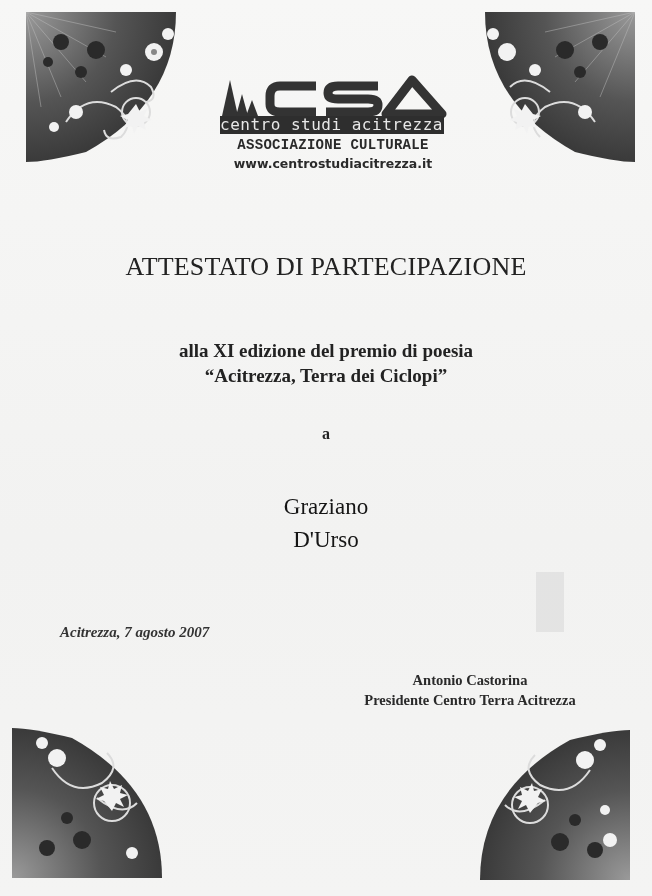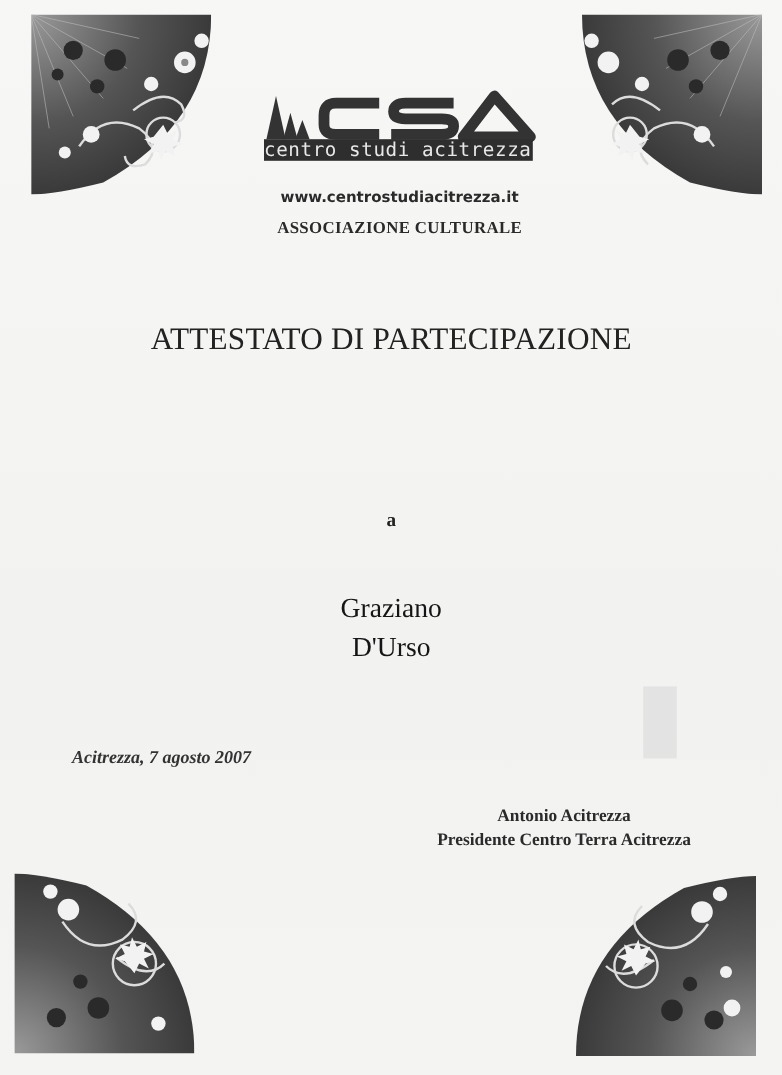--- a/index.html
+++ b/index.html
@@ -20,31 +20,31 @@
     .logo { position: absolute; left: 218px; top: 72px; width: 230px; height: 110px; }
     .logo-mark { position: absolute; left: 0; top: 0; width: 230px; height: 68px; }
     .logo-band {
       position: absolute; left: 2px; top: 44px; width: 224px; height: 18px;
       background: #2e2e2e; color: #e8e8e8;
       font-family: "DejaVu Sans Mono", monospace; font-size: 16px; line-height: 18px;
       text-align: left; letter-spacing: 0.5px;
     }
     .logo-sub {
       position: absolute; left: 0; top: 65px; width: 230px; text-align: center;
-      font-family: Liberation Serif, serif; font-weight: bold; font-size: 14px;
-      color: #2a2a2a; letter-spacing: 0.3px; margin-top: 46px;
+      font-family: Liberation Mono, monospace; font-weight: bold; font-size: 14px;
+      color: #2a2a2a; letter-spacing: 0.3px;
     }
     .logo-url {
       position: absolute; left: 0; top: 84px; width: 230px; text-align: center;
       font-family: "DejaVu Sans", sans-serif; font-weight: bold; font-size: 12.5px;
       color: #2a2a2a;
     }
 
     .title {
-      position: absolute; left: 0; width: 652px; top: 268px; text-align: center;
+      position: absolute; left: 0; width: 652px; top: 252px; text-align: center;
       font-size: 26px; color: #222; letter-spacing: 0.2px;
     }
     .subtitle {
       position: absolute; left: 0; width: 652px; top: 338px; text-align: center;
       font-size: 19px; font-weight: bold; line-height: 25px; color: #222;
     }
     .to {
       position: absolute; left: 0; width: 652px; top: 425px; text-align: center;
       font-size: 16px; font-weight: bold; color: #222;
     }
@@ -191,29 +191,33 @@
         <path d="M168 42 L194 8 L224 42 Z"></path>
       </g>
     </svg>
     <div class="logo-band">centro studi acitrezza</div>
     <div class="logo-sub">ASSOCIAZIONE CULTURALE</div>
     <div class="logo-url">www.centrostudiacitrezza.it</div>
   </div>
 
   <div class="title">ATTESTATO DI PARTECIPAZIONE</div>
 
+  <div class="subtitle">
+    <div>alla XI edizione del premio di poesia</div>
+    <div>“Acitrezza, Terra dei Ciclopi”</div>
+  </div>
 
   <div class="to">a</div>
 
   <div class="recipient">
     <div>Graziano</div>
     <div>D'Urso</div>
   </div>
 
   <div class="smudge"></div>
 
   <div class="place-date">Acitrezza, 7 agosto 2007</div>
 
   <div class="signature">
-    <div>Antonio Acitrezza</div>
+    <div>Antonio Castorina</div>
     <div>Presidente Centro Terra Acitrezza</div>
   </div>
 </div>
 
 </body></html>

